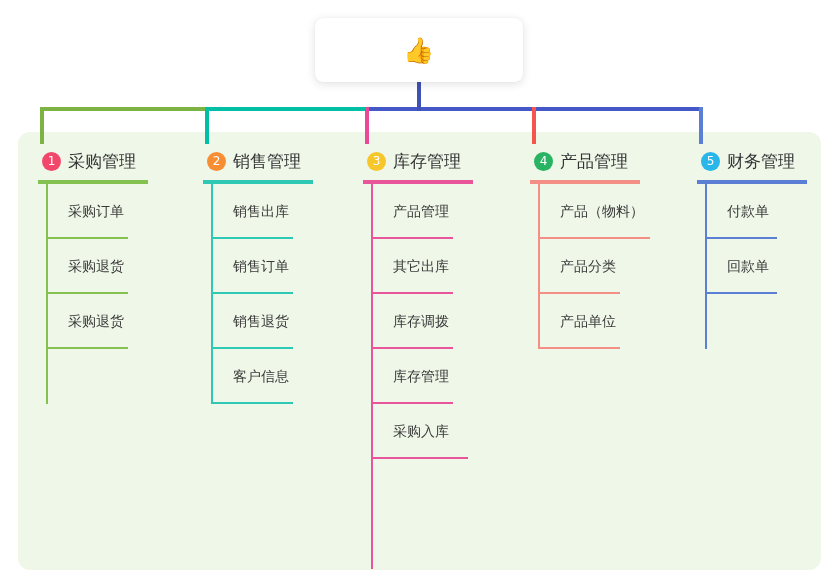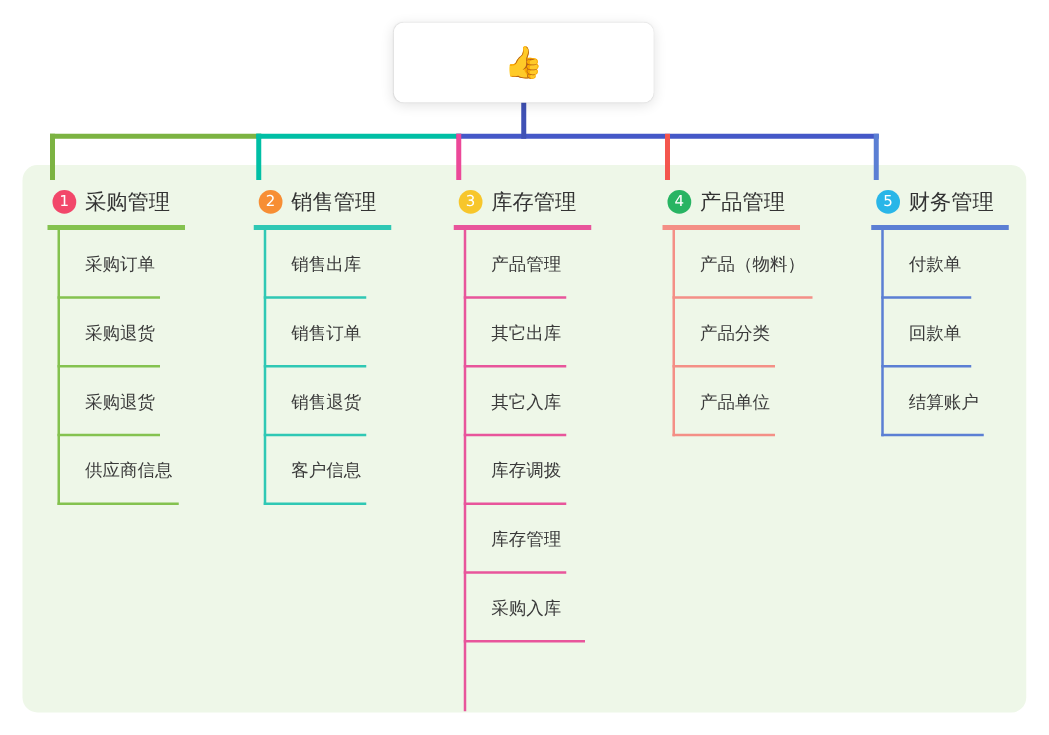--- a/index.html
+++ b/index.html
@@ -175,24 +175,20 @@
           <div class="item-underline" style="width: 82px; background: rgb(132, 194, 79);"></div>
         </div>
         <div class="item">
           <span class="item-label">采购退货</span>
           <div class="item-underline" style="width: 82px; background: rgb(132, 194, 79);"></div>
         </div>
         <div class="item">
           <span class="item-label">采购退货</span>
           <div class="item-underline" style="width: 82px; background: rgb(132, 194, 79);"></div>
         </div>
-        <div class="item">
-          <span class="item-label">供应商信息</span>
-          <div class="item-underline" style="width: 97px; background: rgb(132, 194, 79);"></div>
-        </div>
       </div>
     </div>
     <div class="column" style="left: 203px; top: 148px;">
       <div class="col-header">
         <span class="badge" style="background: rgb(247, 142, 52);">2</span>
         <span class="col-title">销售管理</span>
       </div>
       <div class="col-underline" style="width: 110px; background: rgb(47, 200, 180);"></div>
       <div class="items">
         <div class="spine" style="background: rgb(47, 200, 180); height: 220px;"></div>
@@ -224,24 +220,20 @@
         <div class="spine" style="background: rgb(232, 85, 155); height: 385px;"></div>
         <div class="item">
           <span class="item-label">产品管理</span>
           <div class="item-underline" style="width: 82px; background: rgb(232, 85, 155);"></div>
         </div>
         <div class="item">
           <span class="item-label">其它出库</span>
           <div class="item-underline" style="width: 82px; background: rgb(232, 85, 155);"></div>
         </div>
         <div class="item">
-          <span class="item-label">其它入库</span>
-          <div class="item-underline" style="width: 82px; background: rgb(232, 85, 155);"></div>
-        </div>
-        <div class="item">
           <span class="item-label">库存调拨</span>
           <div class="item-underline" style="width: 82px; background: rgb(232, 85, 155);"></div>
         </div>
         <div class="item">
           <span class="item-label">库存管理</span>
           <div class="item-underline" style="width: 82px; background: rgb(232, 85, 155);"></div>
         </div>
         <div class="item">
           <span class="item-label">采购入库</span>
           <div class="item-underline" style="width: 97px; background: rgb(232, 85, 155);"></div>
@@ -279,19 +271,15 @@
       <div class="items">
         <div class="spine" style="background: rgb(91, 127, 212); height: 165px;"></div>
         <div class="item">
           <span class="item-label">付款单</span>
           <div class="item-underline" style="width: 72px; background: rgb(91, 127, 212);"></div>
         </div>
         <div class="item">
           <span class="item-label">回款单</span>
           <div class="item-underline" style="width: 72px; background: rgb(91, 127, 212);"></div>
         </div>
-        <div class="item">
-          <span class="item-label">结算账户</span>
-          <div class="item-underline" style="width: 82px; background: rgb(91, 127, 212);"></div>
-        </div>
       </div>
     </div>
   </div>
 
 </body></html>

